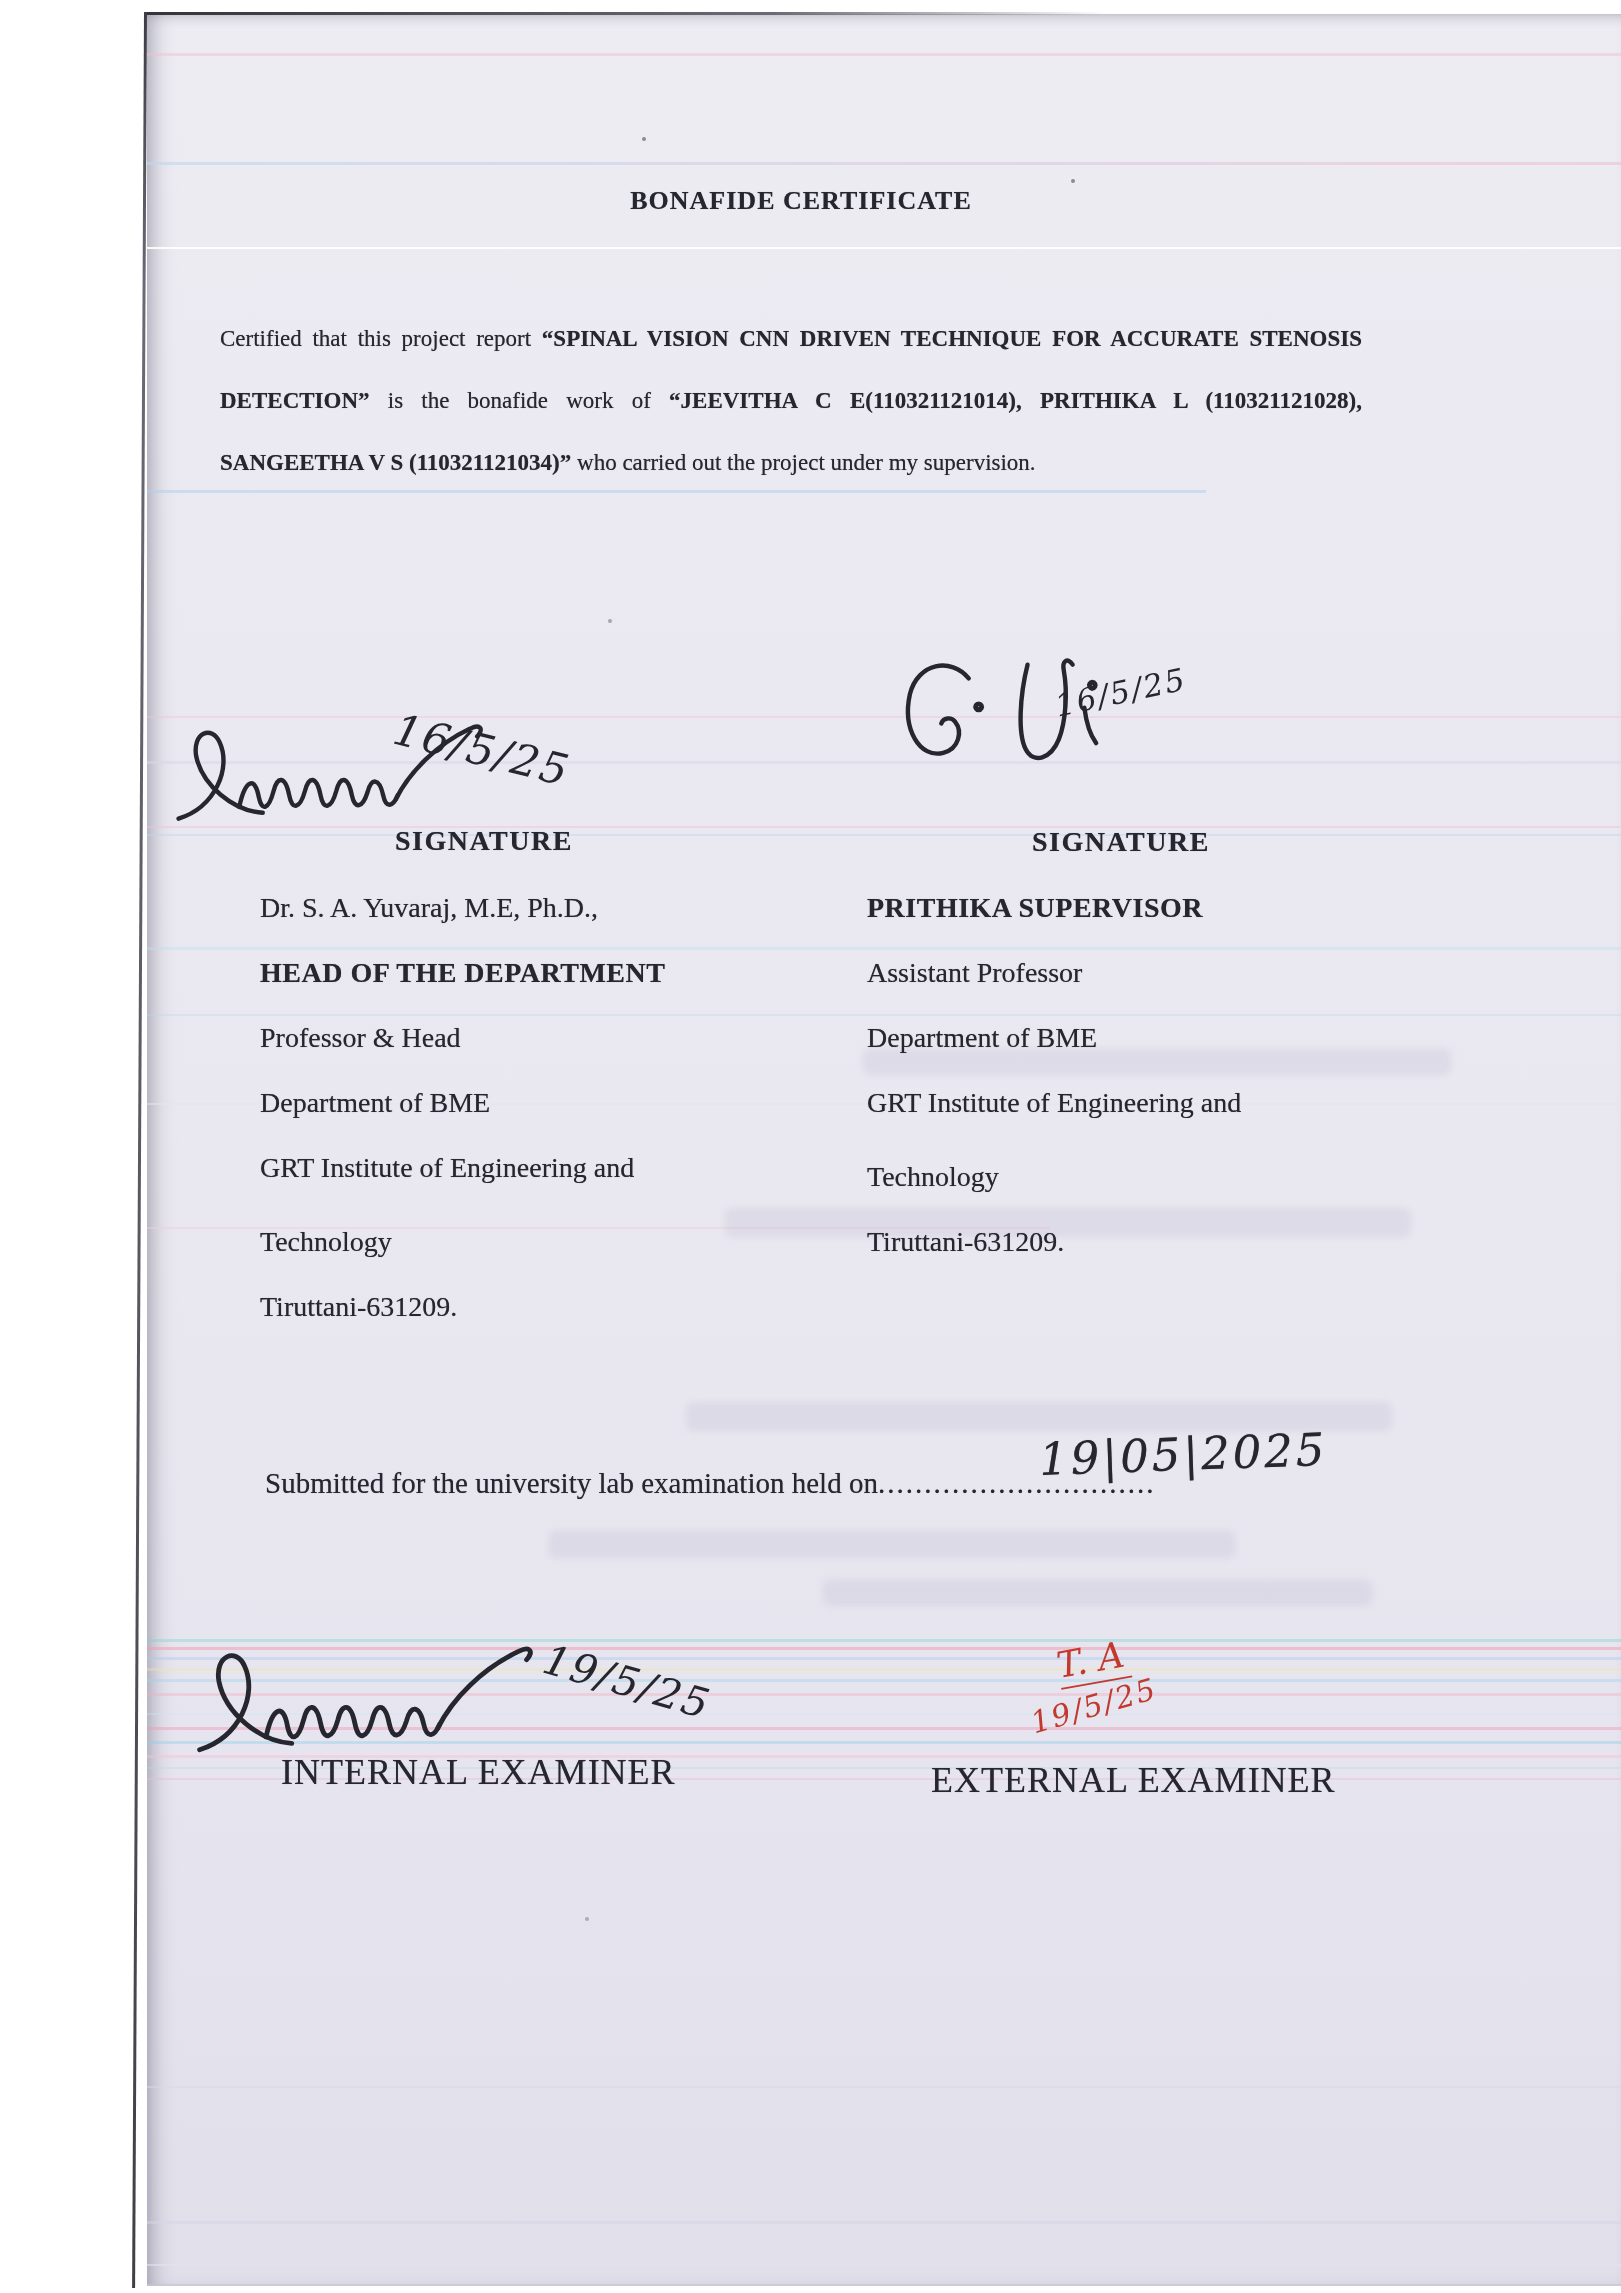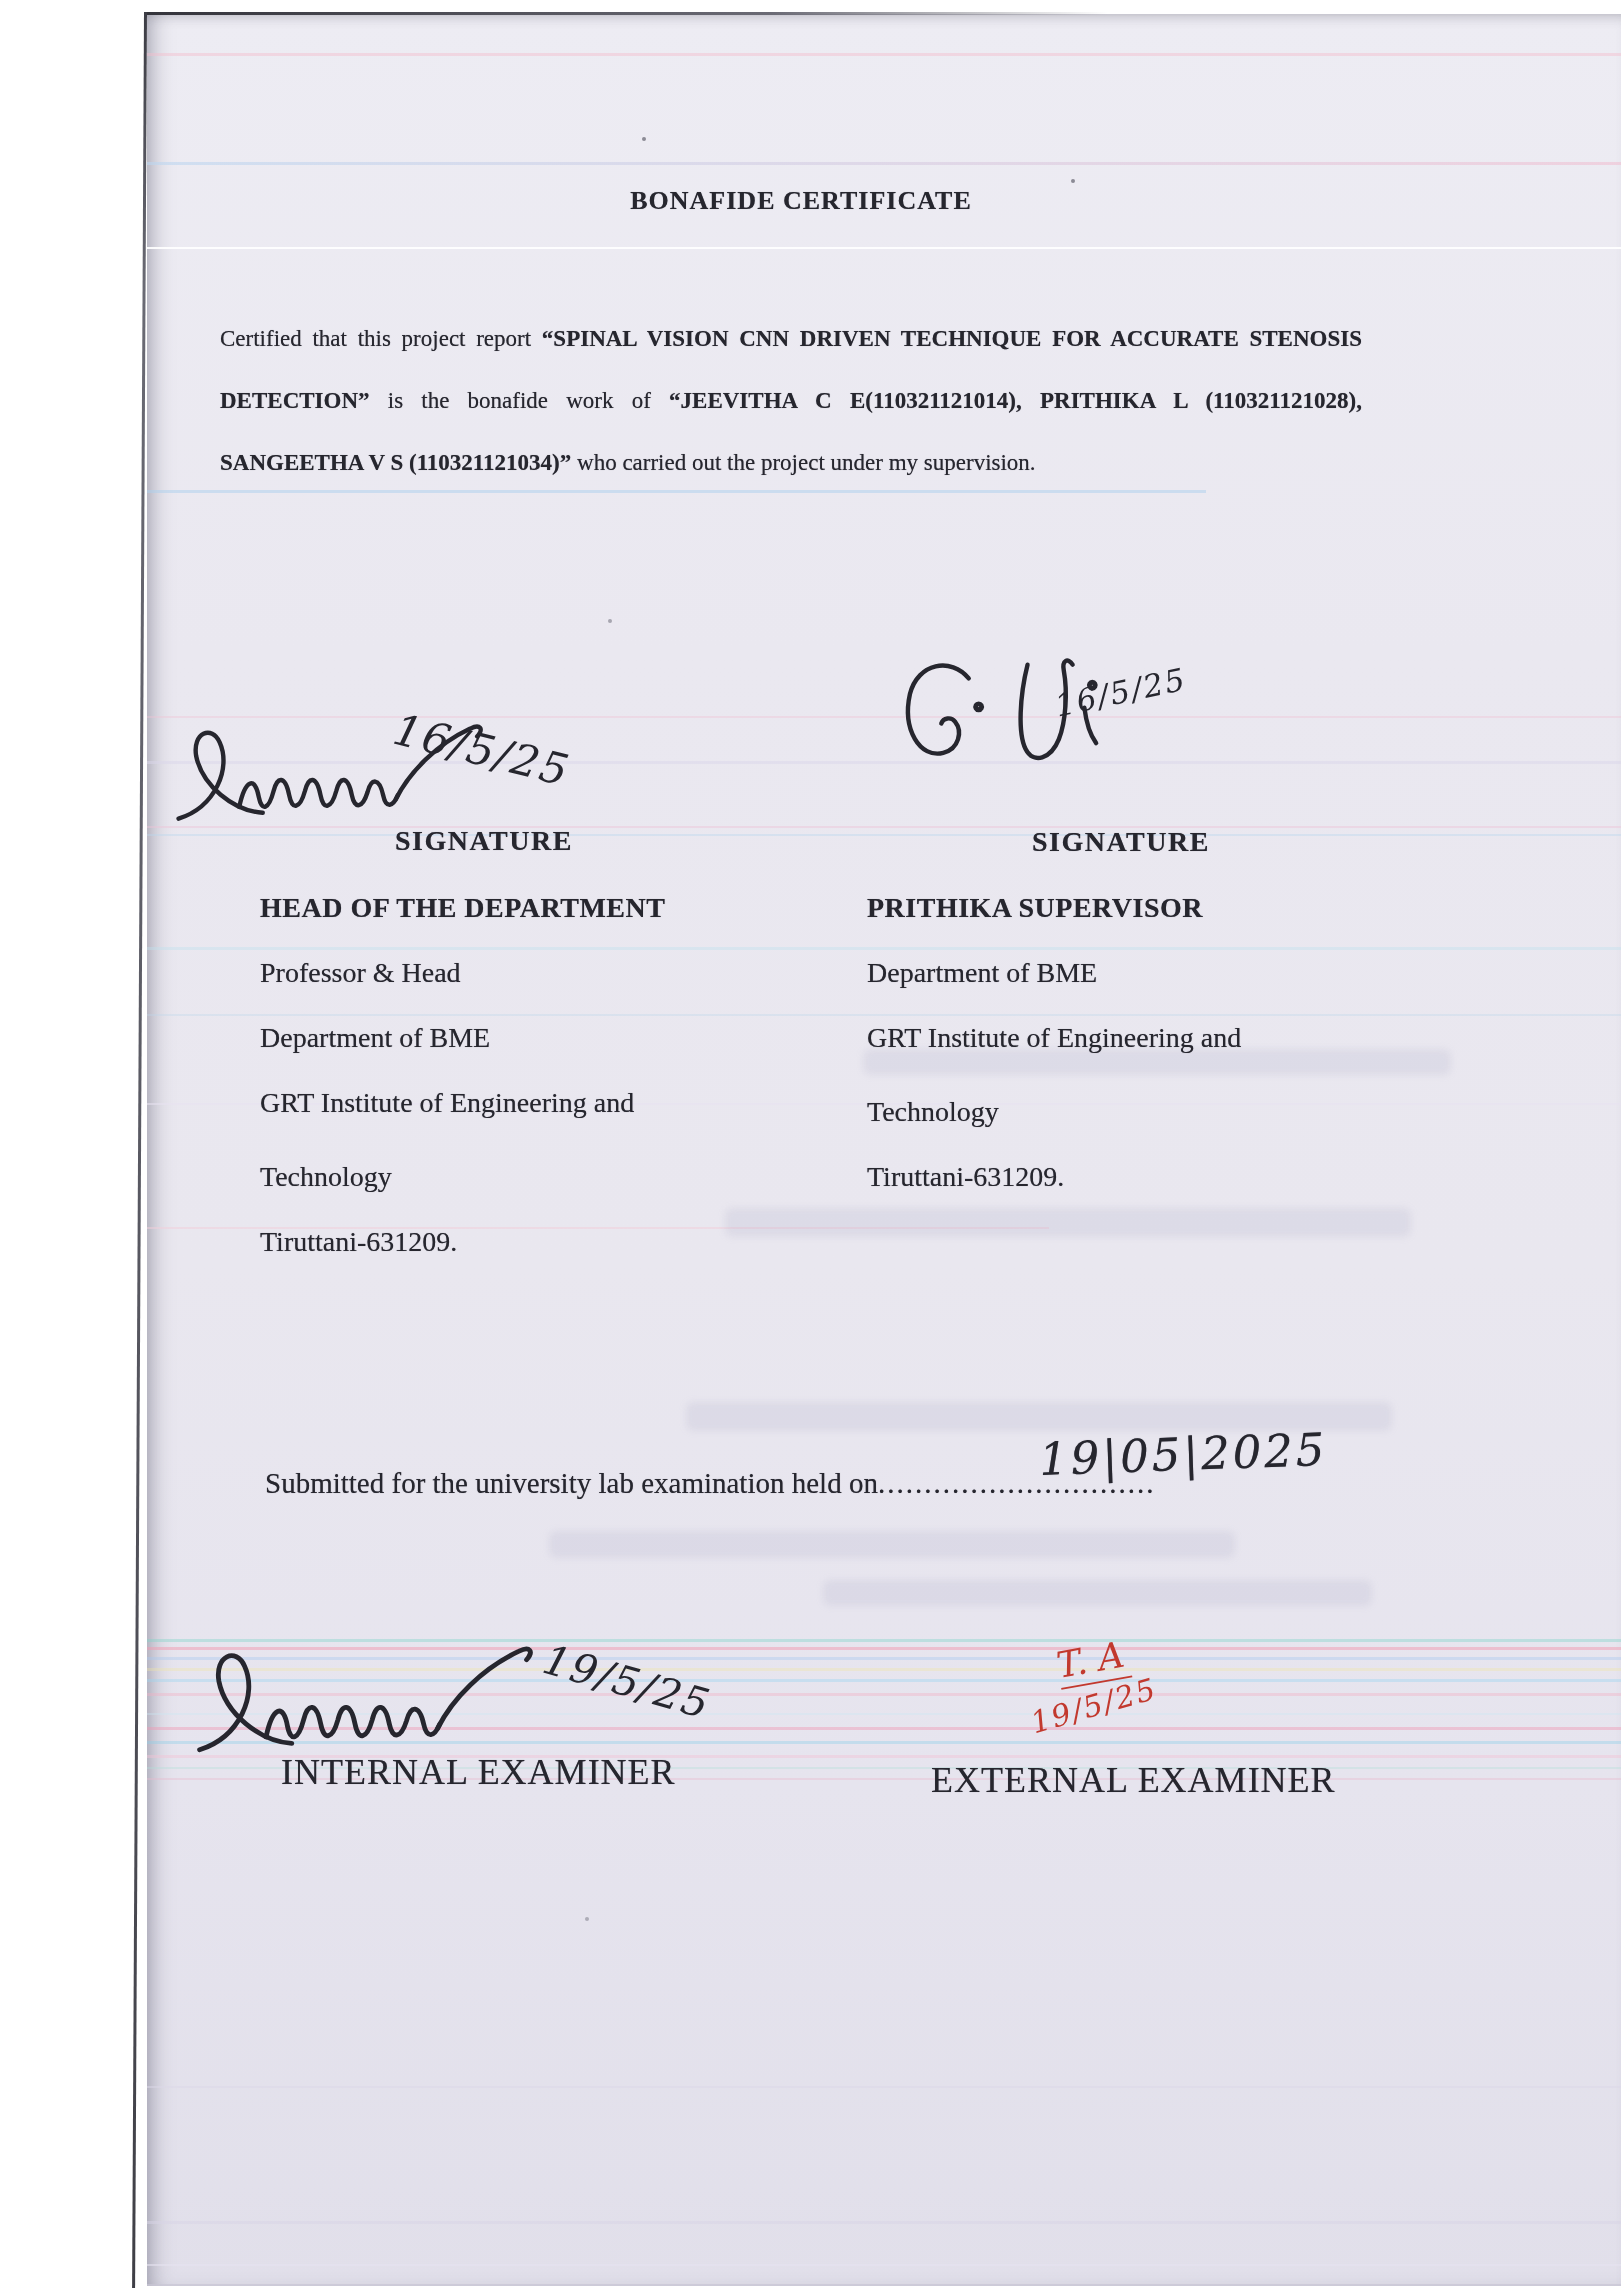--- a/index.html
+++ b/index.html
@@ -122,30 +122,32 @@
   <path stroke-width="4.5" d="M118,30 C100,8 66,14 58,46 C50,82 68,112 92,106 C108,102 112,84 104,74 C100,69 92,70 90,76"></path>
   <path stroke-width="5" d="M128,62 a3,3 0 1 1 .2,0"></path>
   <path stroke-width="4.5" d="M178,16 C170,48 168,86 176,102 C184,118 202,112 210,92 C217,74 219,44 215,22 C213,12 219,8 224,16"></path>
   <path stroke-width="4.5" d="M236,60 C238,76 242,88 248,96"></path>
   <path stroke-width="5" d="M244,40 a3,3 0 1 1 .2,0"></path>
 </svg>
 <span class="ink-text" style="left:1054px;top:674px;font-size:31px;transform:rotate(-12deg);letter-spacing:2px;">16/5/25</span>
 <div class="sig-label printed" style="left:992px;top:826px;">SIGNATURE</div>
 
 <div class="col printed" style="left:260px;">
+  <div>Dr. S. A. Yuvaraj, M.E, Ph.D.,</div>
   <div class="role">HEAD OF THE DEPARTMENT</div>
   <div>Professor &amp; Head</div>
   <div>Department of BME</div>
   <div>GRT Institute of Engineering and</div>
   <div class="inst2">Technology</div>
   <div>Tiruttani-631209.</div>
 </div>
 
 <div class="col printed" style="left:867px;">
   <div class="role">PRITHIKA SUPERVISOR</div>
+  <div>Assistant Professor</div>
   <div>Department of BME</div>
   <div>GRT Institute of Engineering and</div>
   <div class="inst2">Technology</div>
   <div>Tiruttani-631209.</div>
 </div>
 
 <div class="submitted printed">
   <span>Submitted for the university lab examination held on</span><span class="dots">..............................</span>
   <span class="ink-text" style="left:774px;top:-39px;font-size:45px;transform:rotate(-2deg);letter-spacing:2.9px;">19|05|2025</span>
 </div>

